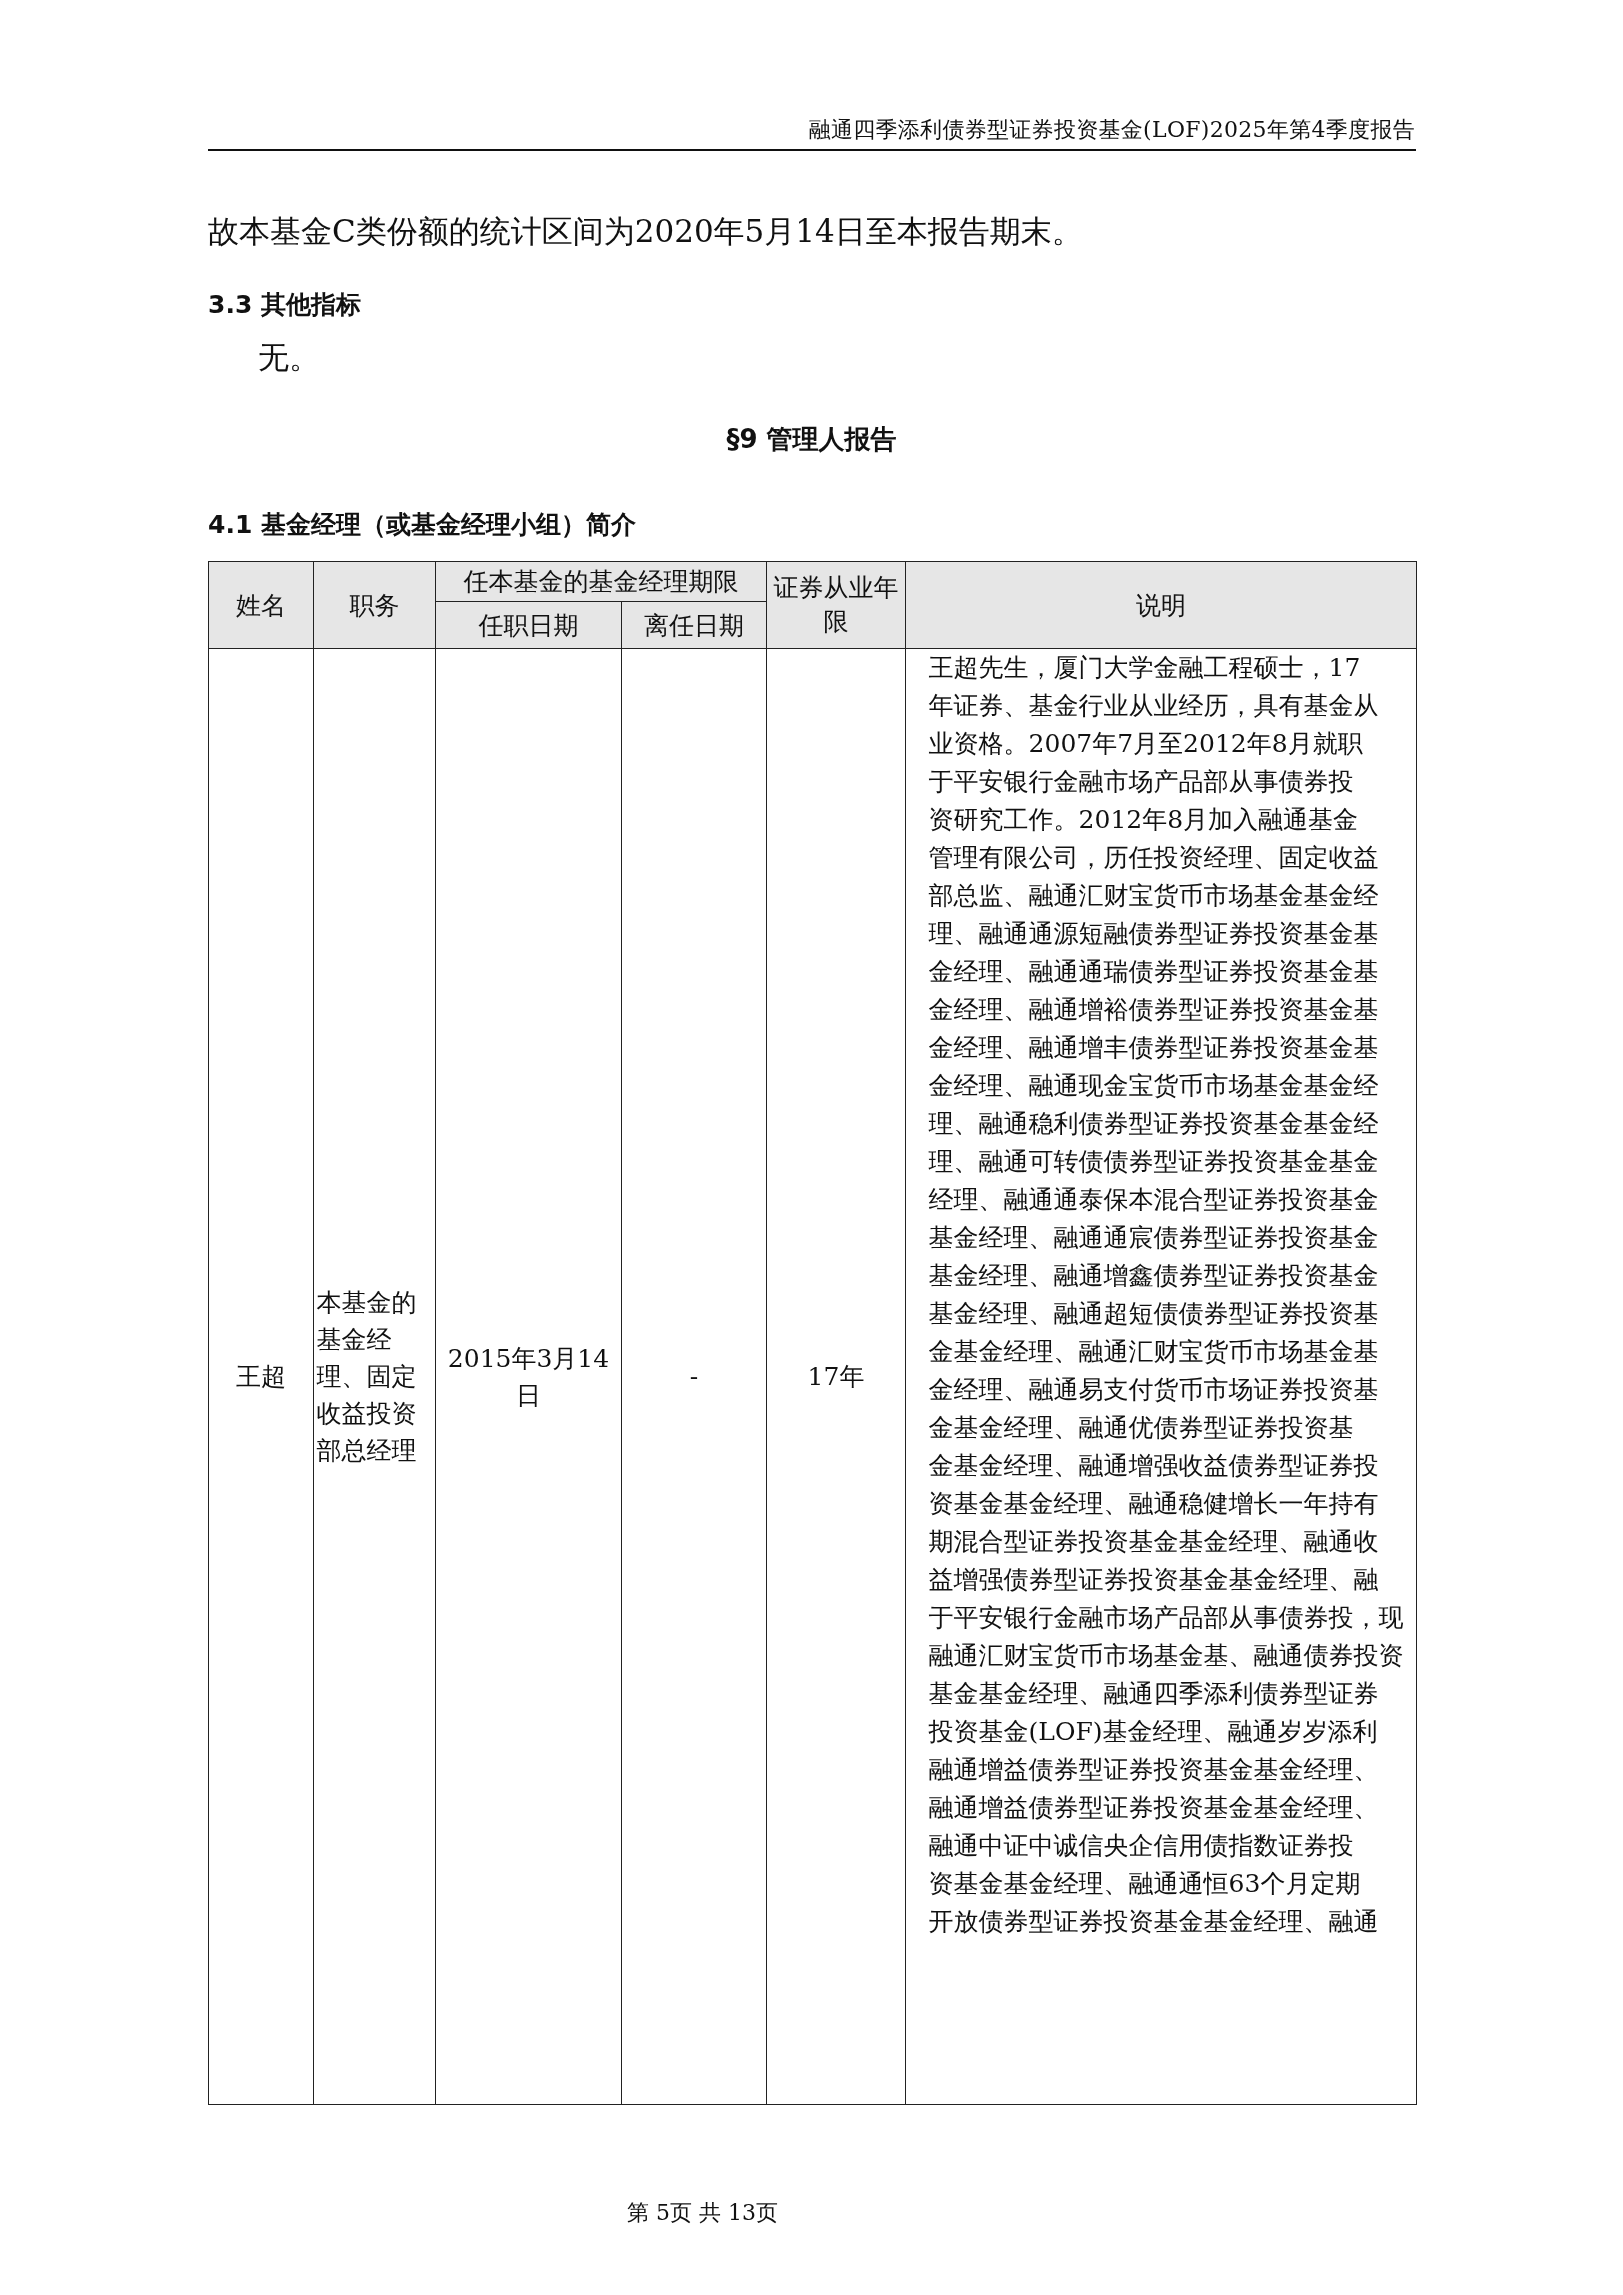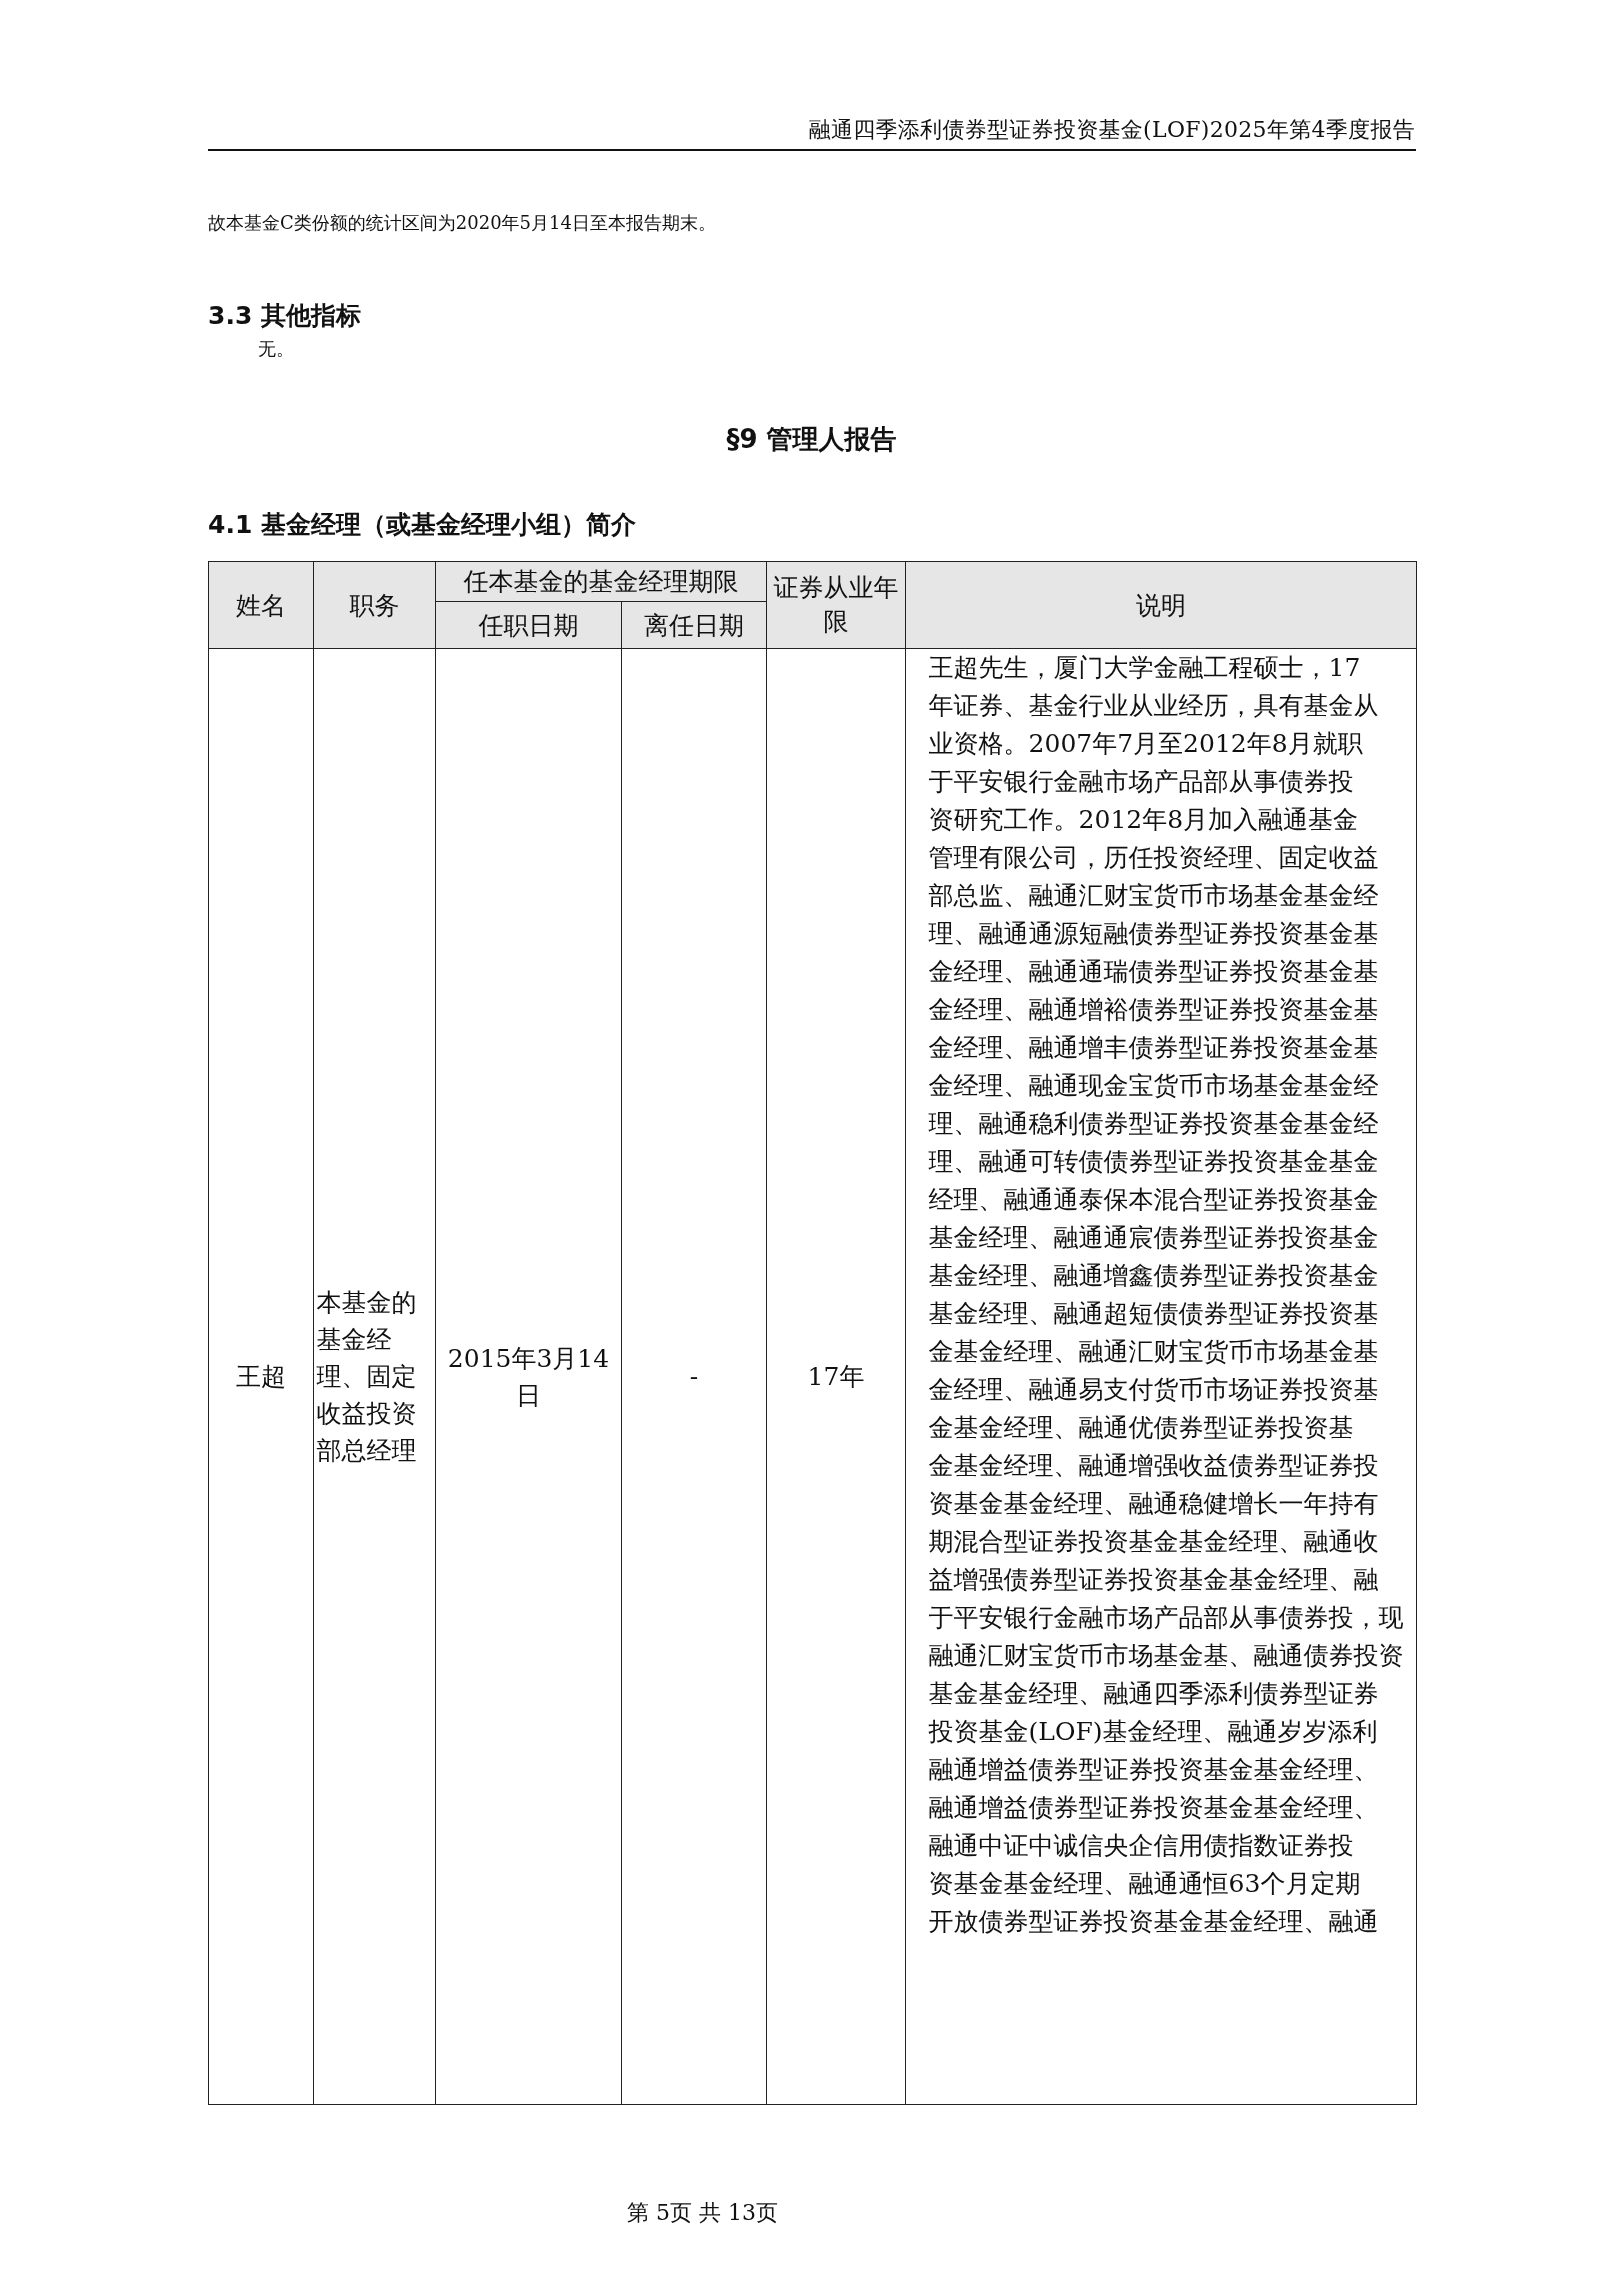--- a/index.html
+++ b/index.html
@@ -10,21 +10,21 @@
   }
   .header-title {
     position: absolute; right: 208px; top: 115px;
     font-size: 22px; letter-spacing: 0.3px; white-space: nowrap; margin-left: 24px;
   }
   .header-rule {
     position: absolute; left: 208px; width: 1208px; top: 149px;
     height: 0; border-top: 2px solid #111;
   }
   .para {
-    position: absolute; left: 208px; font-size: 18px; white-space: nowrap;
+    position: absolute; left: 208px; font-size: 31px; white-space: nowrap;
   }
   .indent { left: 258px; }
   .heading {
     position: absolute; left: 208px; font-size: 25px; font-weight: bold;
     font-family: "DejaVu Sans", "Liberation Sans", sans-serif; white-space: nowrap;
   }
   .section-title {
     position: absolute; left: 0; width: 1623px; text-align: center;
     font-size: 26px; font-weight: bold;
     font-family: "DejaVu Sans", "Liberation Sans", sans-serif;
@@ -56,21 +56,21 @@
   }
 </style>
 </head>
 <body>
 
 <div class="header-title">融通四季添利债券型证券投资基金(LOF)2025年第4季度报告</div>
 <div class="header-rule"></div>
 
 <div class="para" style="top:211px;">故本基金C类份额的统计区间为2020年5月14日至本报告期末。</div>
 
-<div class="heading" style="top:288px;margin-top:11px;">3.3  其他指标</div>
+<div class="heading" style="top:288px;">3.3  其他指标</div>
 <div class="para indent" style="top:337px;">无。</div>
 
 <div class="section-title" style="top:422px;">§9  管理人报告</div>
 
 <div class="heading" style="top:508px;">4.1  基金经理（或基金经理小组）简介</div>
 
 <table class="mgr">
   <colgroup>
     <col style="width:105px">
     <col style="width:122px">

